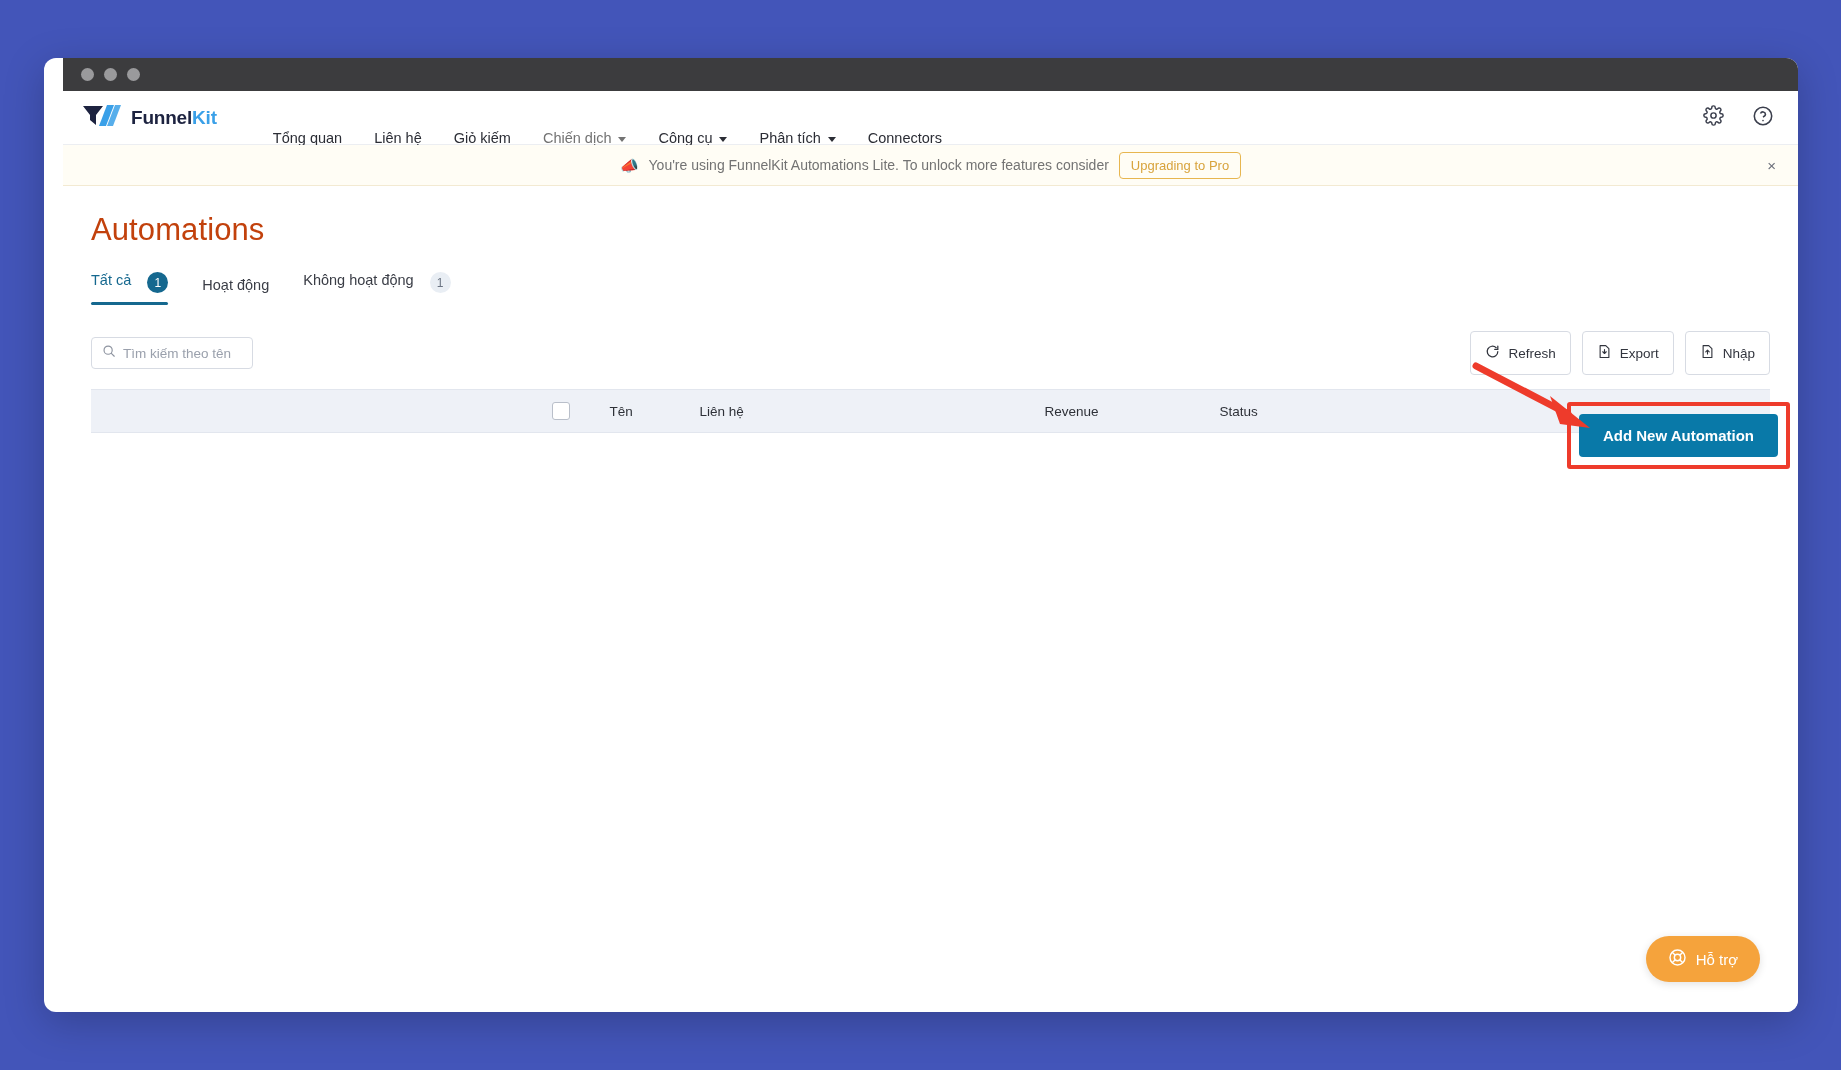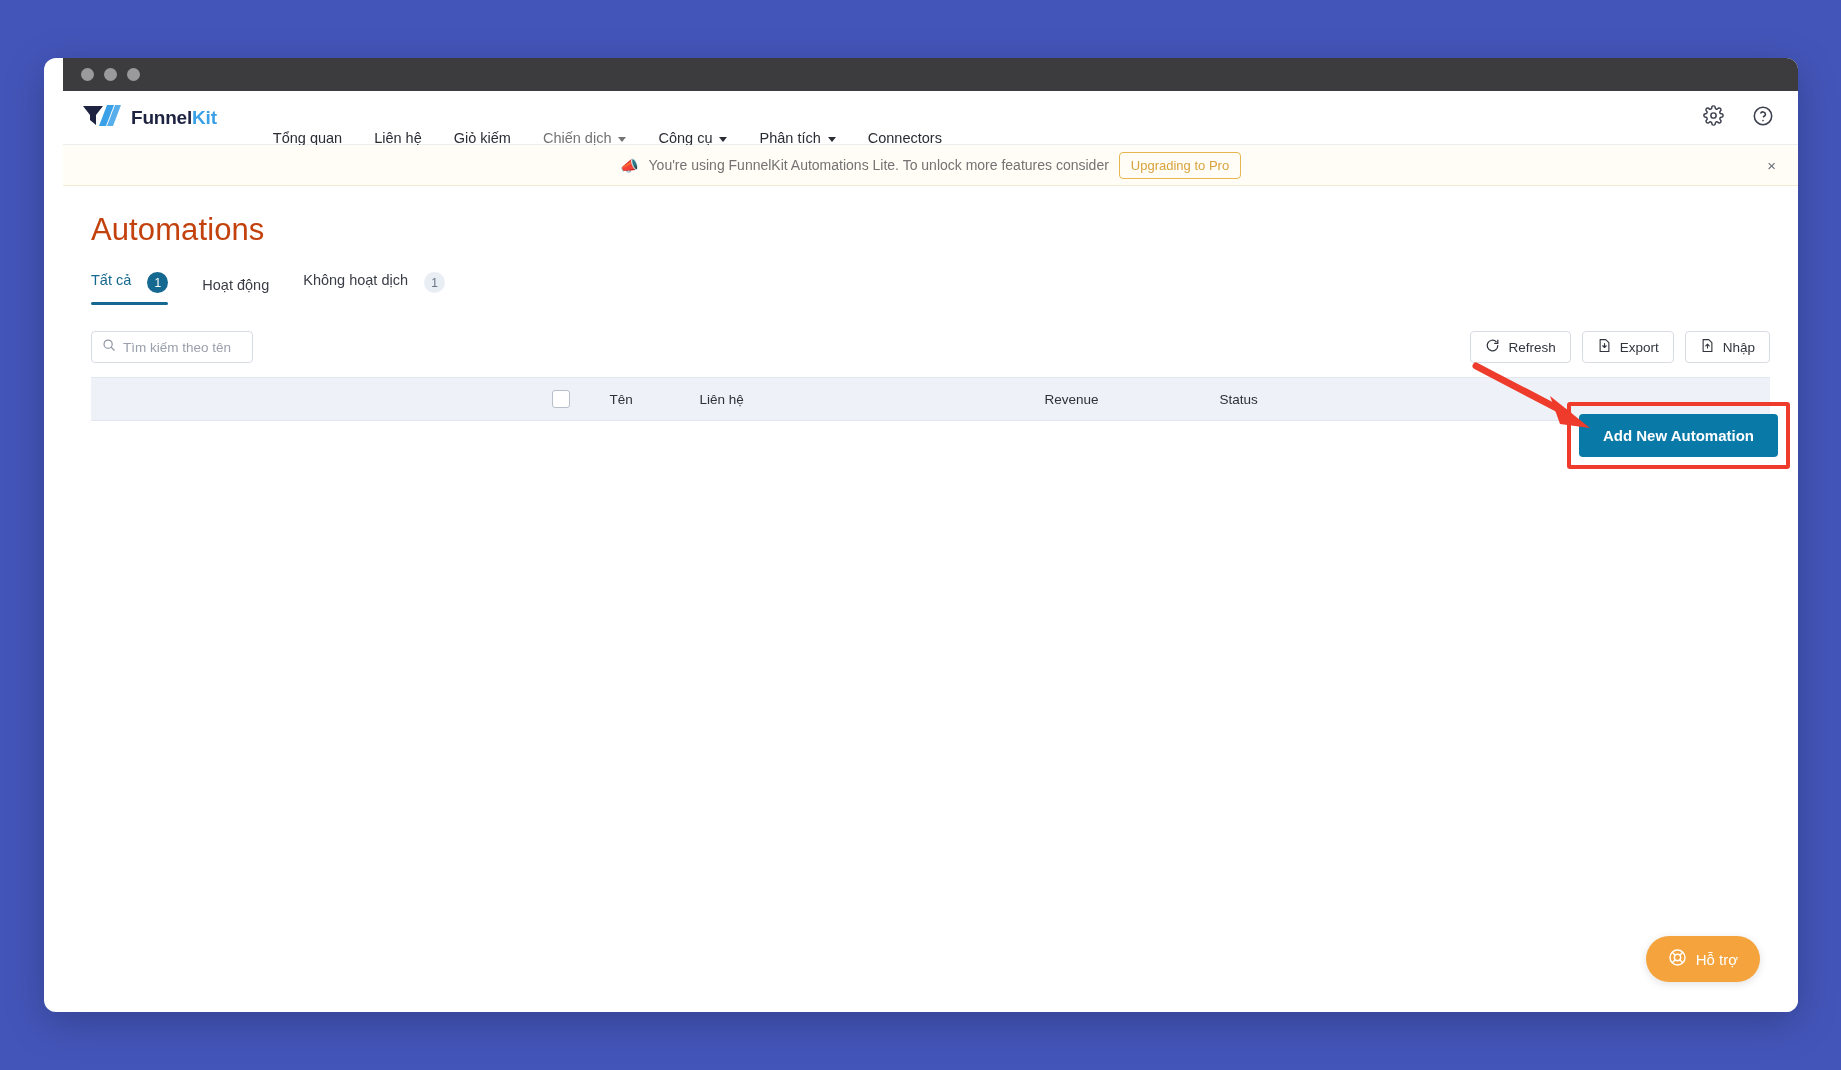--- a/index.html
+++ b/index.html
@@ -281,21 +281,21 @@
   }
   .search-box input::placeholder { color: #9aa0ac; }
 
   .toolbar-right {
     margin-left: auto;
     display: flex;
     align-items: center;
     gap: 11px;
   }
   .tbtn {
-    height: 32px;
+    height: 44px;
     border: 1px solid #d7dbe3;
     border-radius: 4px;
     background: #ffffff;
     display: flex;
     align-items: center;
     gap: 8px;
     padding: 0 14px;
     font-size: 13.5px;
     color: #32353e;
     cursor: pointer;
@@ -451,21 +451,21 @@
 
     <div class="tabs">
       <div class="tab active">
         <span>Tất cả</span>
         <span class="badge primary">1</span>
       </div>
       <div class="tab">
         <span>Hoạt động</span>
       </div>
       <div class="tab">
-        <span>Không hoạt dịch</span>
+        <span>Không hoạt động</span>
         <span class="badge muted">1</span>
       </div>
     </div>
 
     <div class="add-btn-wrap">
       <button class="add-btn">Add New Automation</button>
       <div class="annot-box"></div>
       <div class="annot-arrow">
         <svg width="130" height="72" viewBox="0 0 130 72">
           <path d="M4 4 L96 52" stroke="#ee3b2b" stroke-width="7" stroke-linecap="round"></path>

